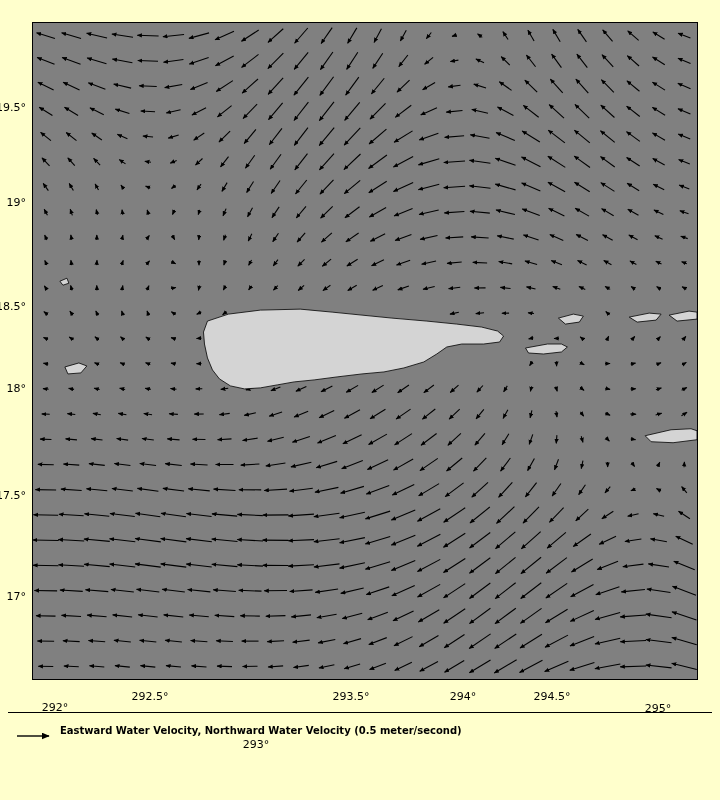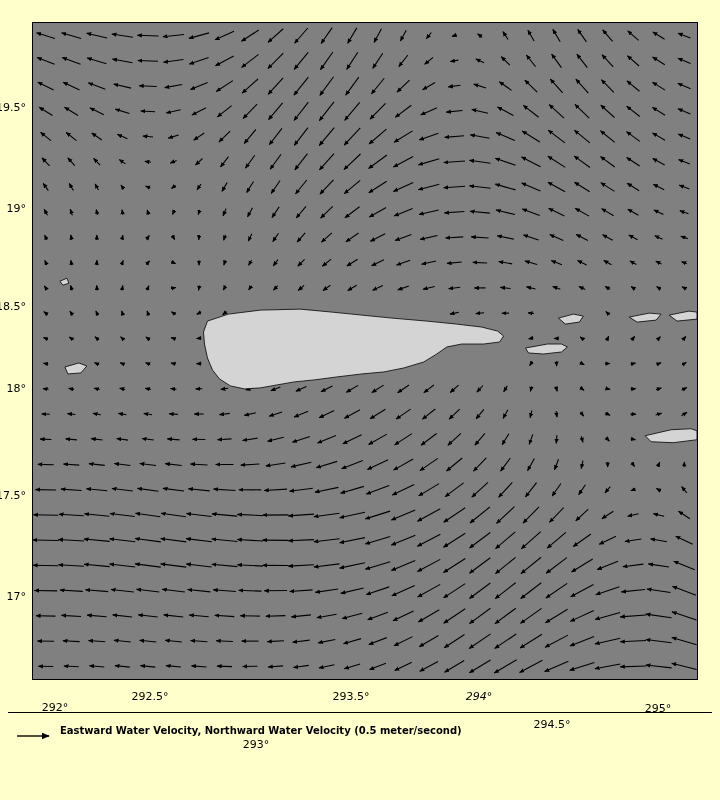--- a/index.html
+++ b/index.html
@@ -772,32 +772,32 @@
 
       <path d="M614,414 L640,408 L660,407 L666,409 L666,418 L642,421 L620,420 Z" fill="#d4d4d4" stroke="#000" stroke-width="0.8"></path>
 
       <path d="M32,345 L46,341 L54,344 L48,351 L35,352 Z" fill="#d4d4d4" stroke="#000" stroke-width="0.8"></path>
 
       <path d="M27,259 L34,256 L36,261 L30,263 Z" fill="#d4d4d4" stroke="#000" stroke-width="0.8"></path>
     </svg>
   </div>
 
   <div class="tick-label ytick" style="top:101px;">19.5°</div>
-  <div class="tick-label ytick" style="top:202px;margin-left:48px;">19°</div>
+  <div class="tick-label ytick" style="top:196px;margin-left:48px;">19°</div>
   <div class="tick-label ytick" style="top:300px;">18.5°</div>
   <div class="tick-label ytick" style="top:382px;">18°</div>
   <div class="tick-label ytick" style="top:489px;">17.5°</div>
   <div class="tick-label ytick" style="top:590px;">17°</div>
 
   <div class="tick-label xtick" style="left:25px; top:666px; width:60px;margin-top:35px;">292°</div>
   <div class="tick-label xtick" style="left:120px; top:690px; width:60px;">292.5°</div>
   <div class="tick-label xtick" style="left:226px; top:690px; width:60px;margin-top:48px;">293°</div>
   <div class="tick-label xtick" style="left:321px; top:690px; width:60px;">293.5°</div>
-  <div class="tick-label xtick" style="left:449px; top:690px; width:60px;font-style:italic;">294°</div>
-  <div class="tick-label xtick" style="left:522px; top:690px; width:60px;margin-top:28px;">294.5°</div>
+  <div class="tick-label xtick" style="left:433px; top:690px; width:60px;">294°</div>
+  <div class="tick-label xtick" style="left:522px; top:690px; width:60px;">294.5°</div>
   <div class="tick-label xtick" style="left:628px; top:702px; width:60px;">295°</div>
 
   <div id="legend-block">
     <div id="legend-divider"></div>
     <svg id="legend-arrow" viewBox="0 0 40 12">
       <defs>
         <marker id="ah2" markerWidth="6" markerHeight="6" refX="5" refY="2.4" orient="auto">
           <path d="M0,0 L5.5,2.4 L0,4.8 z" fill="#000"></path>
         </marker>
       </defs>

